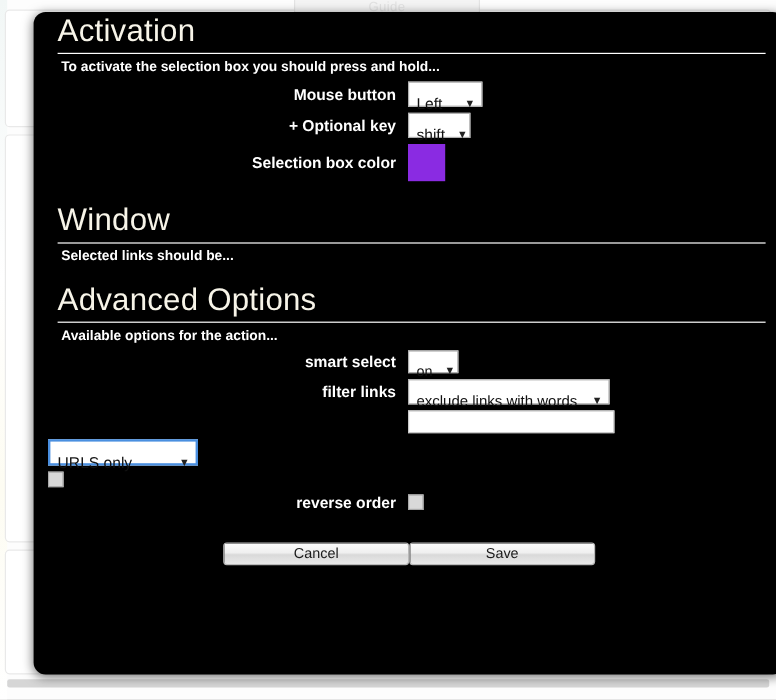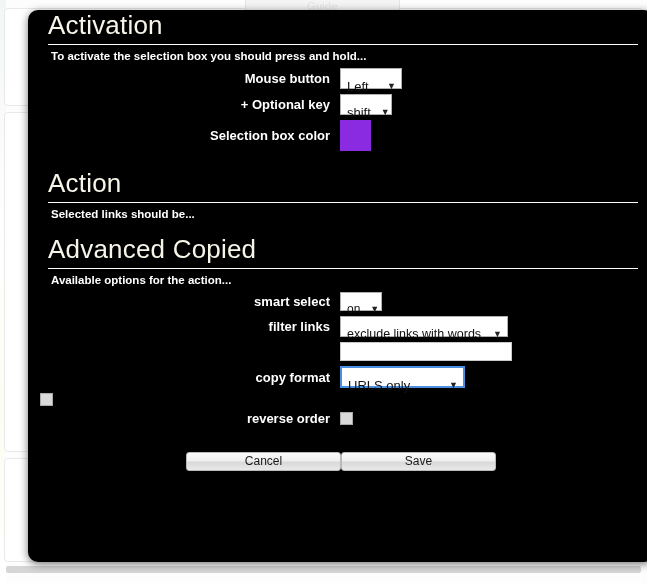--- a/index.html
+++ b/index.html
@@ -251,28 +251,28 @@
         <div class="lbl">Selection box color</div>
         <div class="ctl">
           <div class="colorbox" style="background: rgb(138, 43, 226);"></div>
         </div>
       </div>
 
     </div>
 
     <div class="gap-a"></div>
 
-    <h2 class="section-title">Action</h2>
+    <h2 class="section-title">Window</h2>
     <div class="section-rule"></div>
     <p class="section-sub">Selected links should be...</p>
 
 
     <div class="gap-b"></div>
 
-    <h2 class="section-title">Advanced Copied</h2>
+    <h2 class="section-title">Advanced Options</h2>
     <div class="section-rule"></div>
     <p class="section-sub">Available options for the action...</p>
 
     <div class="form-rows">
 
       <div class="row">
         <div class="lbl">smart select</div>
         <div class="ctl">
           <div class="sel w-on">
             <span>on</span>
@@ -292,21 +292,20 @@
       </div>
 
       <div class="row">
         <div class="lbl"></div>
         <div class="ctl">
           <input class="txtinput" type="text" value="" style="">
         </div>
       </div>
 
       <div class="row">
-        <div class="lbl">copy format</div>
         <div class="ctl">
           <div class="sel w-copy" style="border-color: rgb(74, 143, 224);">
             <span>URLS only</span>
             <span class="arrow">▼</span>
           </div>
         </div>
       </div>
 
       <div class="row">
         <div class="ctl">

